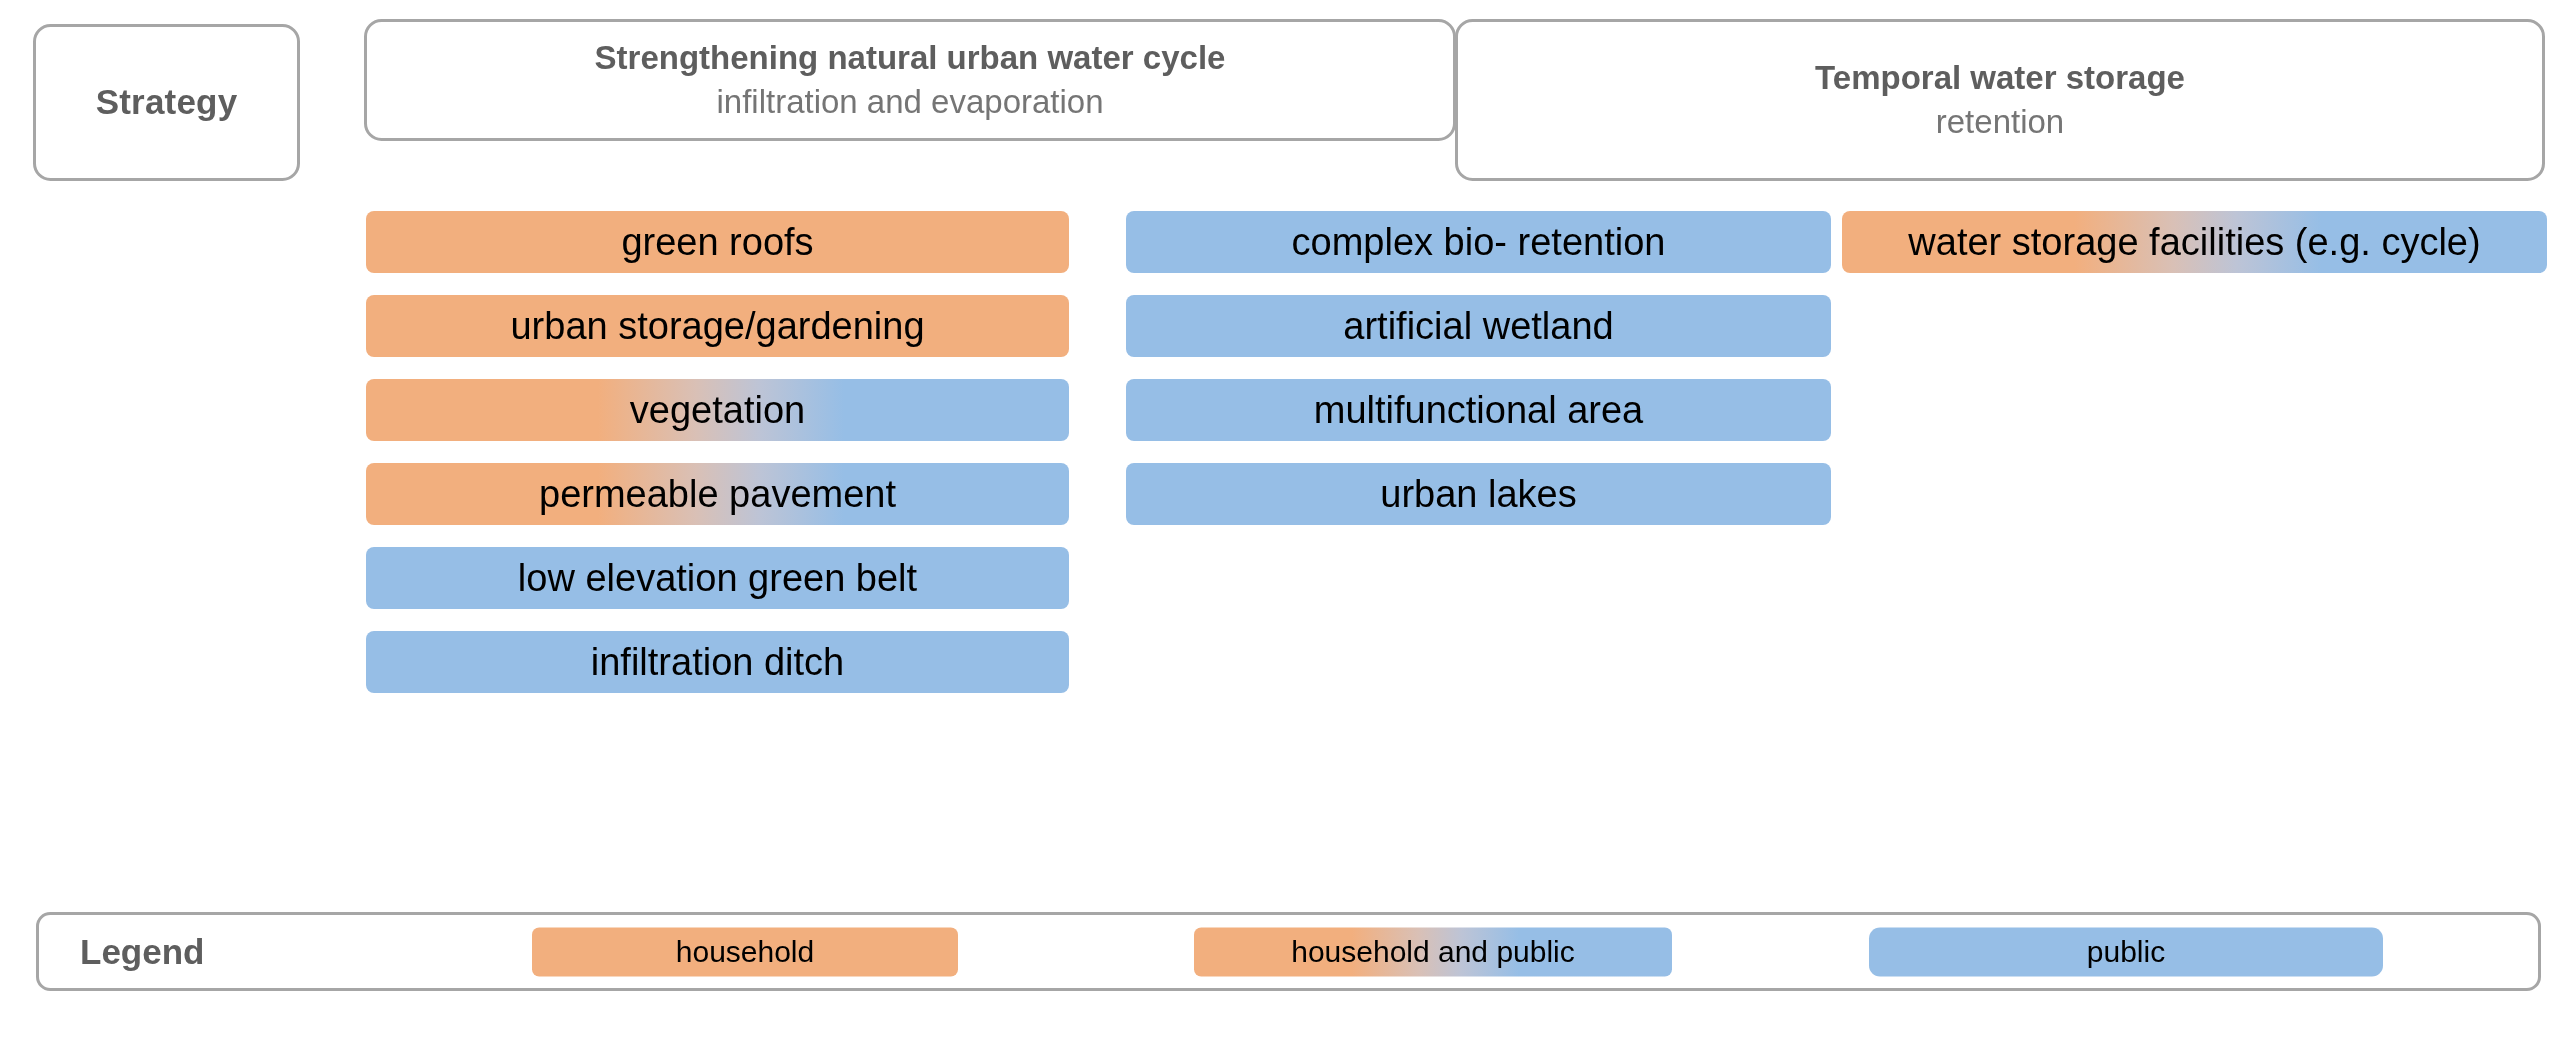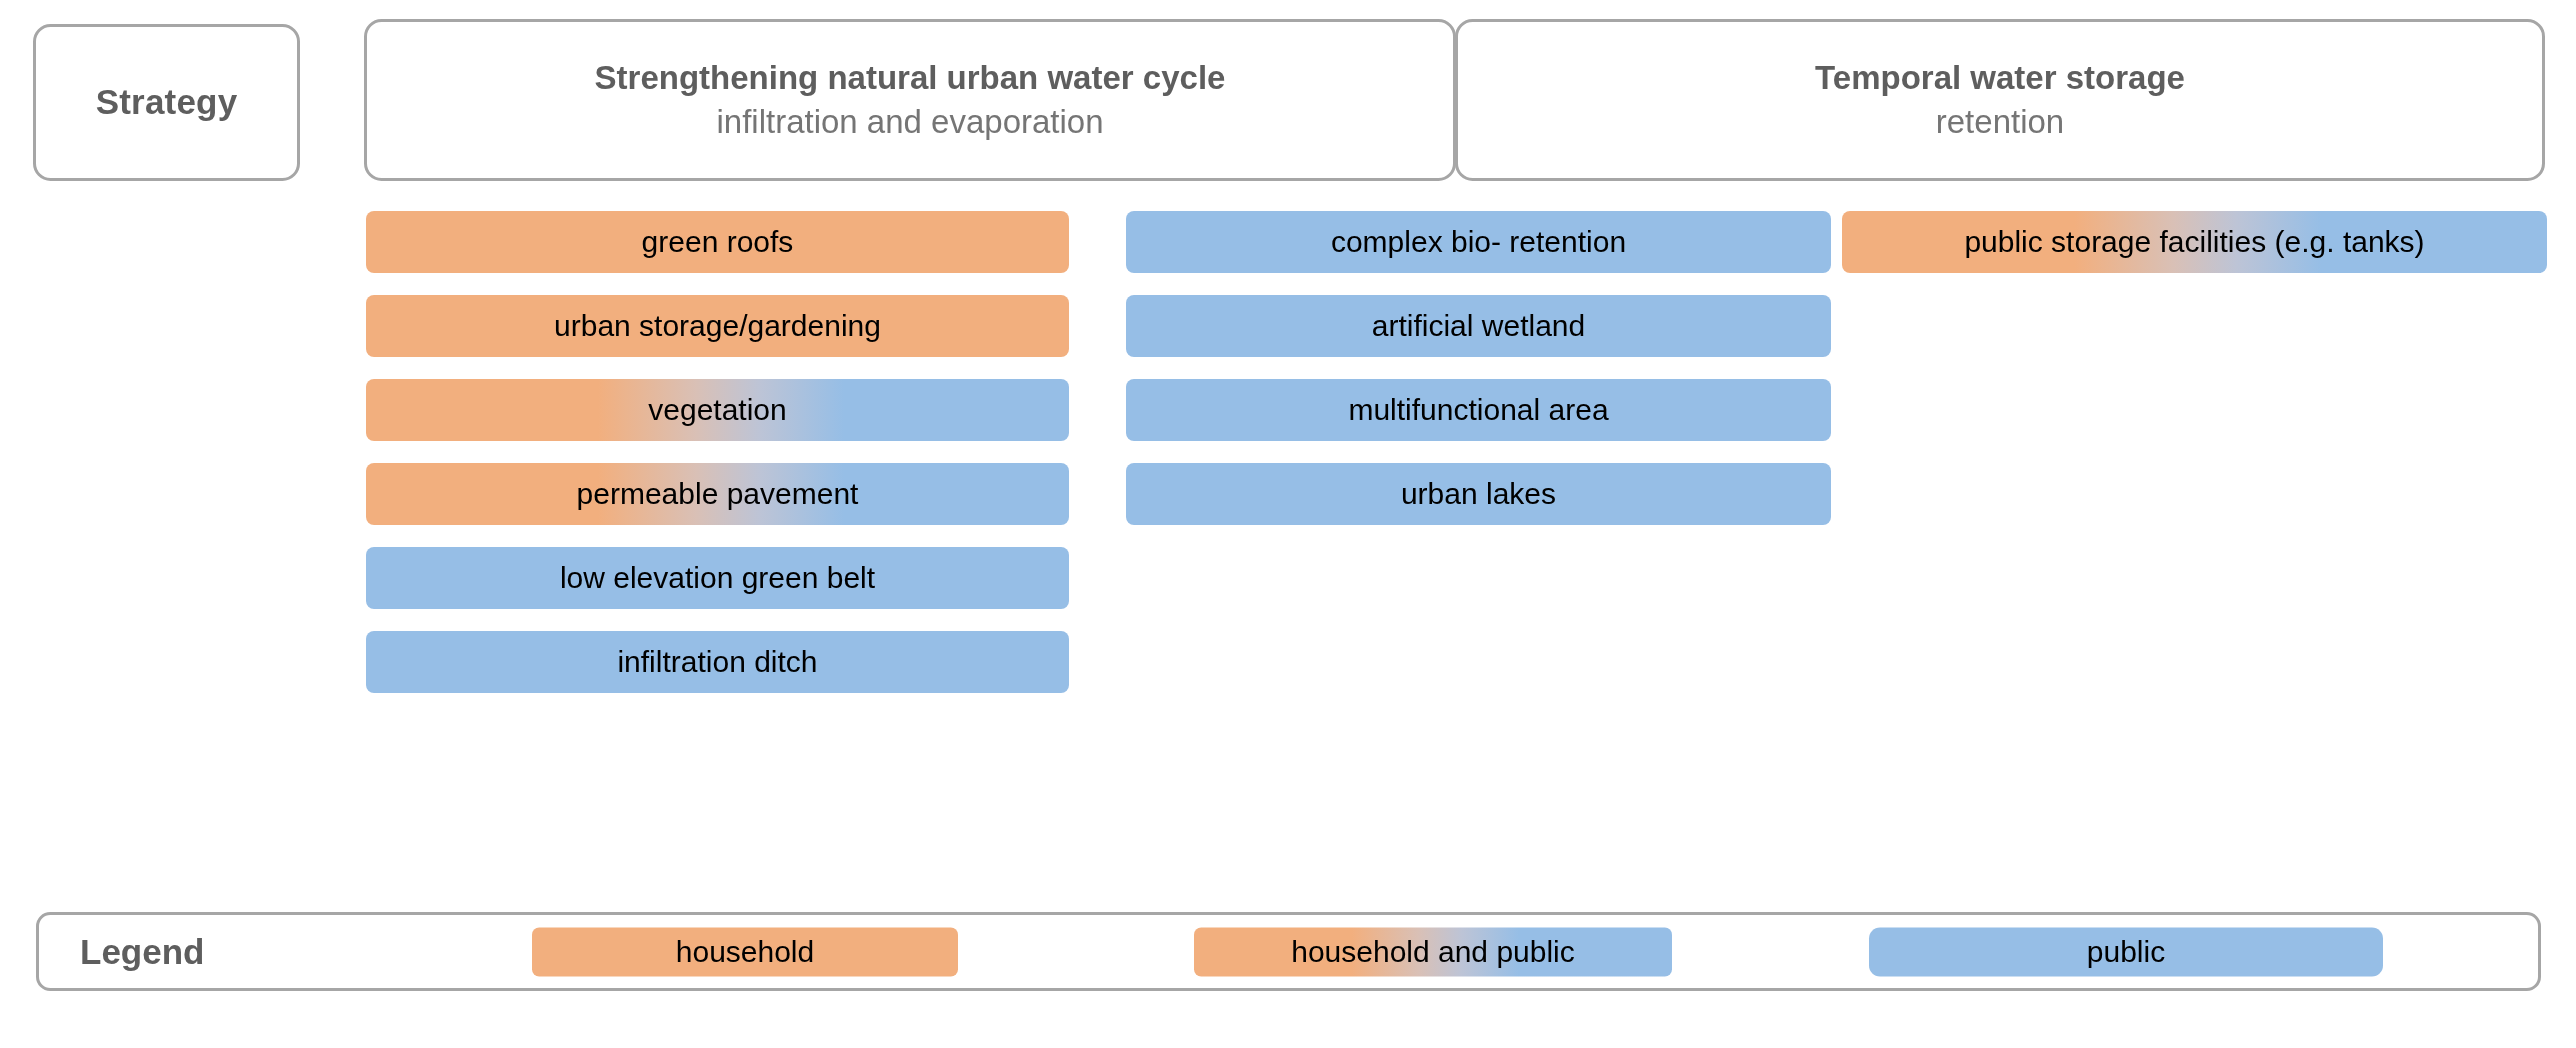--- a/index.html
+++ b/index.html
@@ -47,21 +47,21 @@
     font-size: 35px;
     font-weight: bold;
     color: #5e5e5e;
     letter-spacing: 0.2px;
   }
 
   #strategy-col-1 {
     left: 364px;
     top: 19px;
     width: 1092px;
-    height: 162px;
+    height: 122px;
   }
   #strategy-col-2 {
     left: 1455px;
     top: 19px;
     width: 1090px;
     height: 162px;
   }
 
   .hdr-title {
     font-size: 33px;
@@ -97,21 +97,21 @@
   .bar {
     box-sizing: border-box;
     width: 100%;
     height: 62px;
     margin-bottom: 22px;
     border-radius: 8px;
     display: flex;
     align-items: center;
     justify-content: center;
     text-align: center;
-    font-size: 30px;
+    font-size: 38px;
     color: #000000;
     line-height: 1.12;
     padding: 4px 8px;
   }
   .bar.tall {
     height: 84px;
   }
 
   .sw-household { background: #f2af7e; }
   .sw-public    { background: #96bee6; }
@@ -192,21 +192,21 @@
   </div>
 
   <div class="col" id="col-2">
     <div class="bar sw-public">complex bio- retention</div>
     <div class="bar sw-public">artificial wetland</div>
     <div class="bar sw-public">multifunctional area</div>
     <div class="bar sw-public">urban lakes</div>
   </div>
 
   <div class="col" id="col-3">
-    <div class="bar sw-both">public storage facilities (e.g. tanks)</div>
+    <div class="bar sw-both">water storage facilities (e.g. cycle)</div>
   </div>
 
 </div>
 
 <div id="legend-box">
   <div id="legend-title">Legend</div>
   <div id="legend-item-0" class="legend-item sw-household">household</div>
   <div id="legend-item-1" class="legend-item sw-both">household and public</div>
   <div id="legend-item-2" class="legend-item sw-public">public</div>
 </div>

